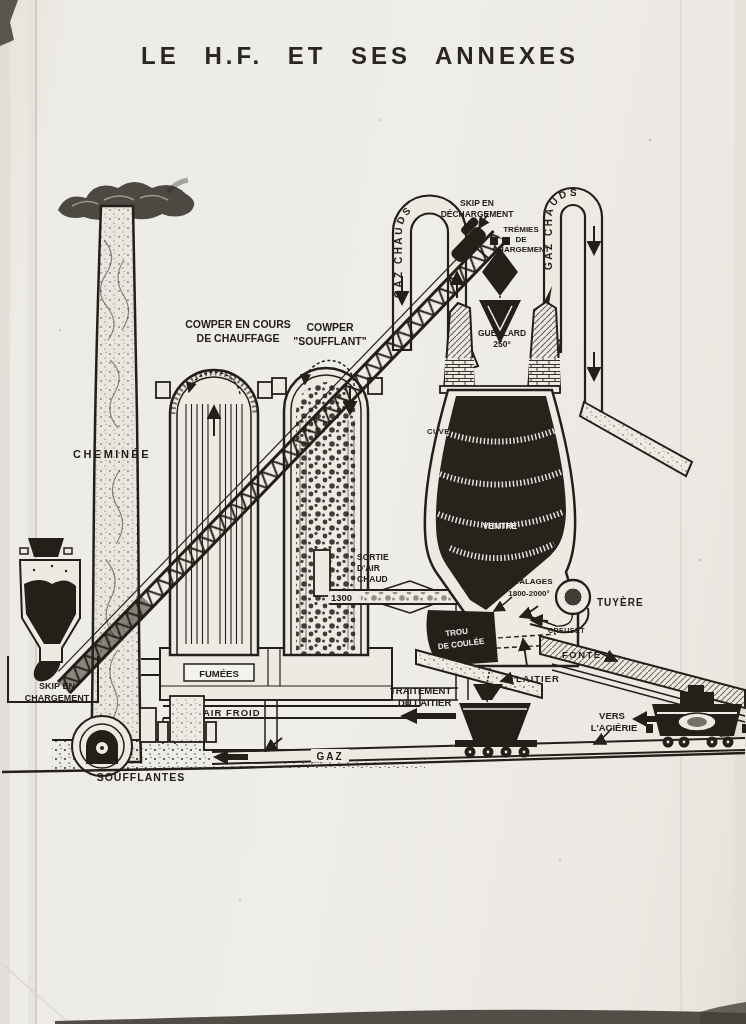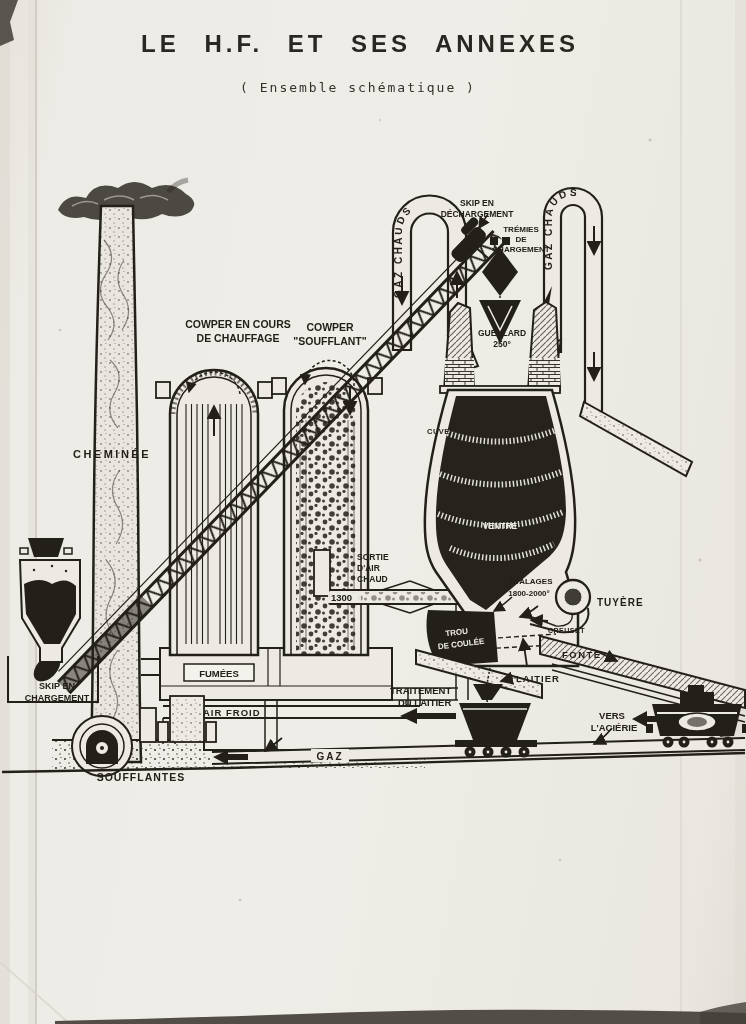--- a/index.html
+++ b/index.html
@@ -1,32 +1,31 @@
 <!DOCTYPE html>
 <html><head>
 <meta charset="utf-8">
 <style>
   html,body{margin:0;padding:0;background:#c9c5be;}
   .page{position:relative;width:746px;height:1024px;margin:0 auto;overflow:hidden;
         background:linear-gradient(100deg,#e6e2db 0%,#edebe5 8%,#efede7 50%,#eae7e1 92%,#e2ded7 100%);
         font-family:"Liberation Sans",sans-serif;color:#232019;}
-  .title{position:absolute;top:30px;left:0;width:720px;text-align:center;
+  .title{position:absolute;top:42px;left:0;width:720px;text-align:center;
          font-size:24px;font-weight:bold;letter-spacing:4px;word-spacing:14px;color:#2a2722;}
   .subtitle{position:absolute;top:80px;left:0;width:716px;text-align:center;
          font-family:"DejaVu Sans Mono",monospace;font-size:13px;letter-spacing:2px;color:#35322c;}
   svg{position:absolute;left:0;top:0;}
   svg text{font-family:"Liberation Sans",sans-serif;font-weight:bold;fill:#232019;}
   .wlab{fill:#eceae4 !important;}
 </style>
 </head>
 <body>
 
 <div class="page">
   <div class="title">LE H.F. ET SES ANNEXES</div>
-  <div class="subtitle">( Ensemble schématique )</div>
 
   <svg width="746" height="1024" viewBox="0 0 746 1024">
     <defs>
       <marker id="ah" viewBox="0 0 8 8" refX="7" refY="4" markerWidth="7.5" markerHeight="7.5" orient="auto">
         <path d="M0,0 L8,4 L0,8 Z" fill="#232019"></path>
       </marker>
       <pattern id="speck" width="9" height="9" patternUnits="userSpaceOnUse">
         <circle cx="2" cy="3" r=".9" fill="#232019"></circle>
           <circle cx="6" cy="7" r=".7" fill="#232019"></circle>
         <circle cx="7" cy="1.5" r=".55" fill="#232019"></circle>

